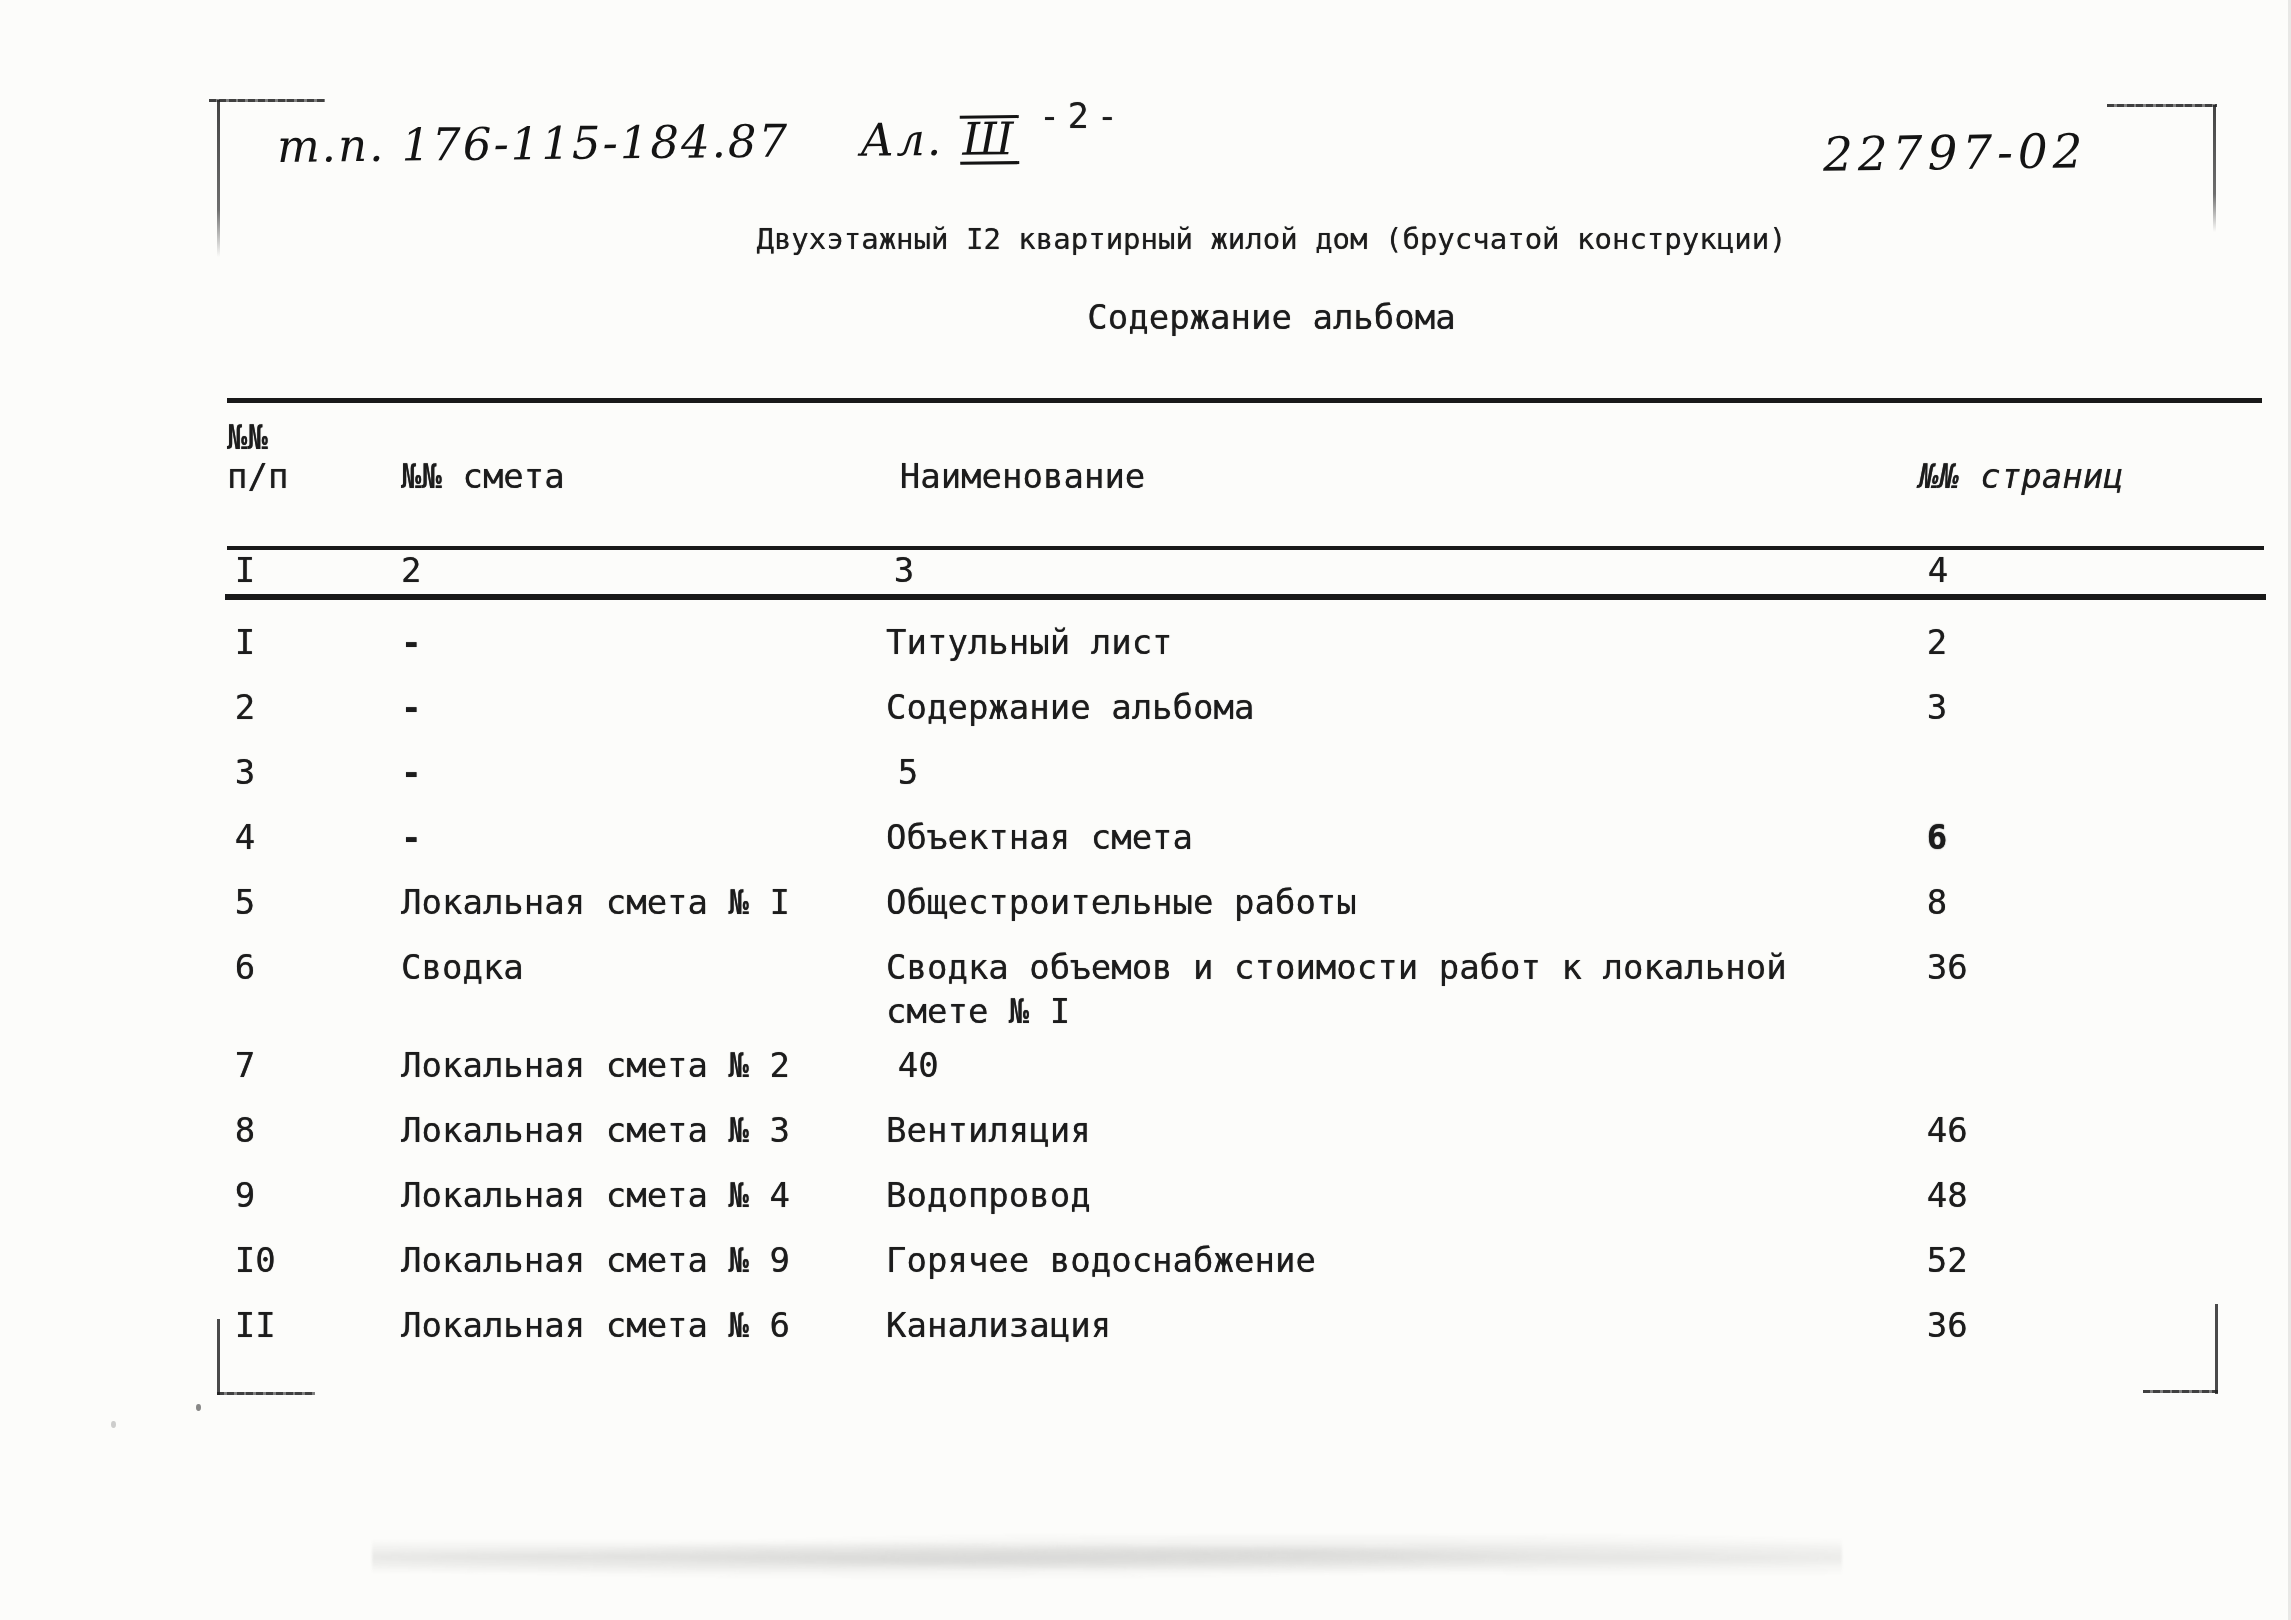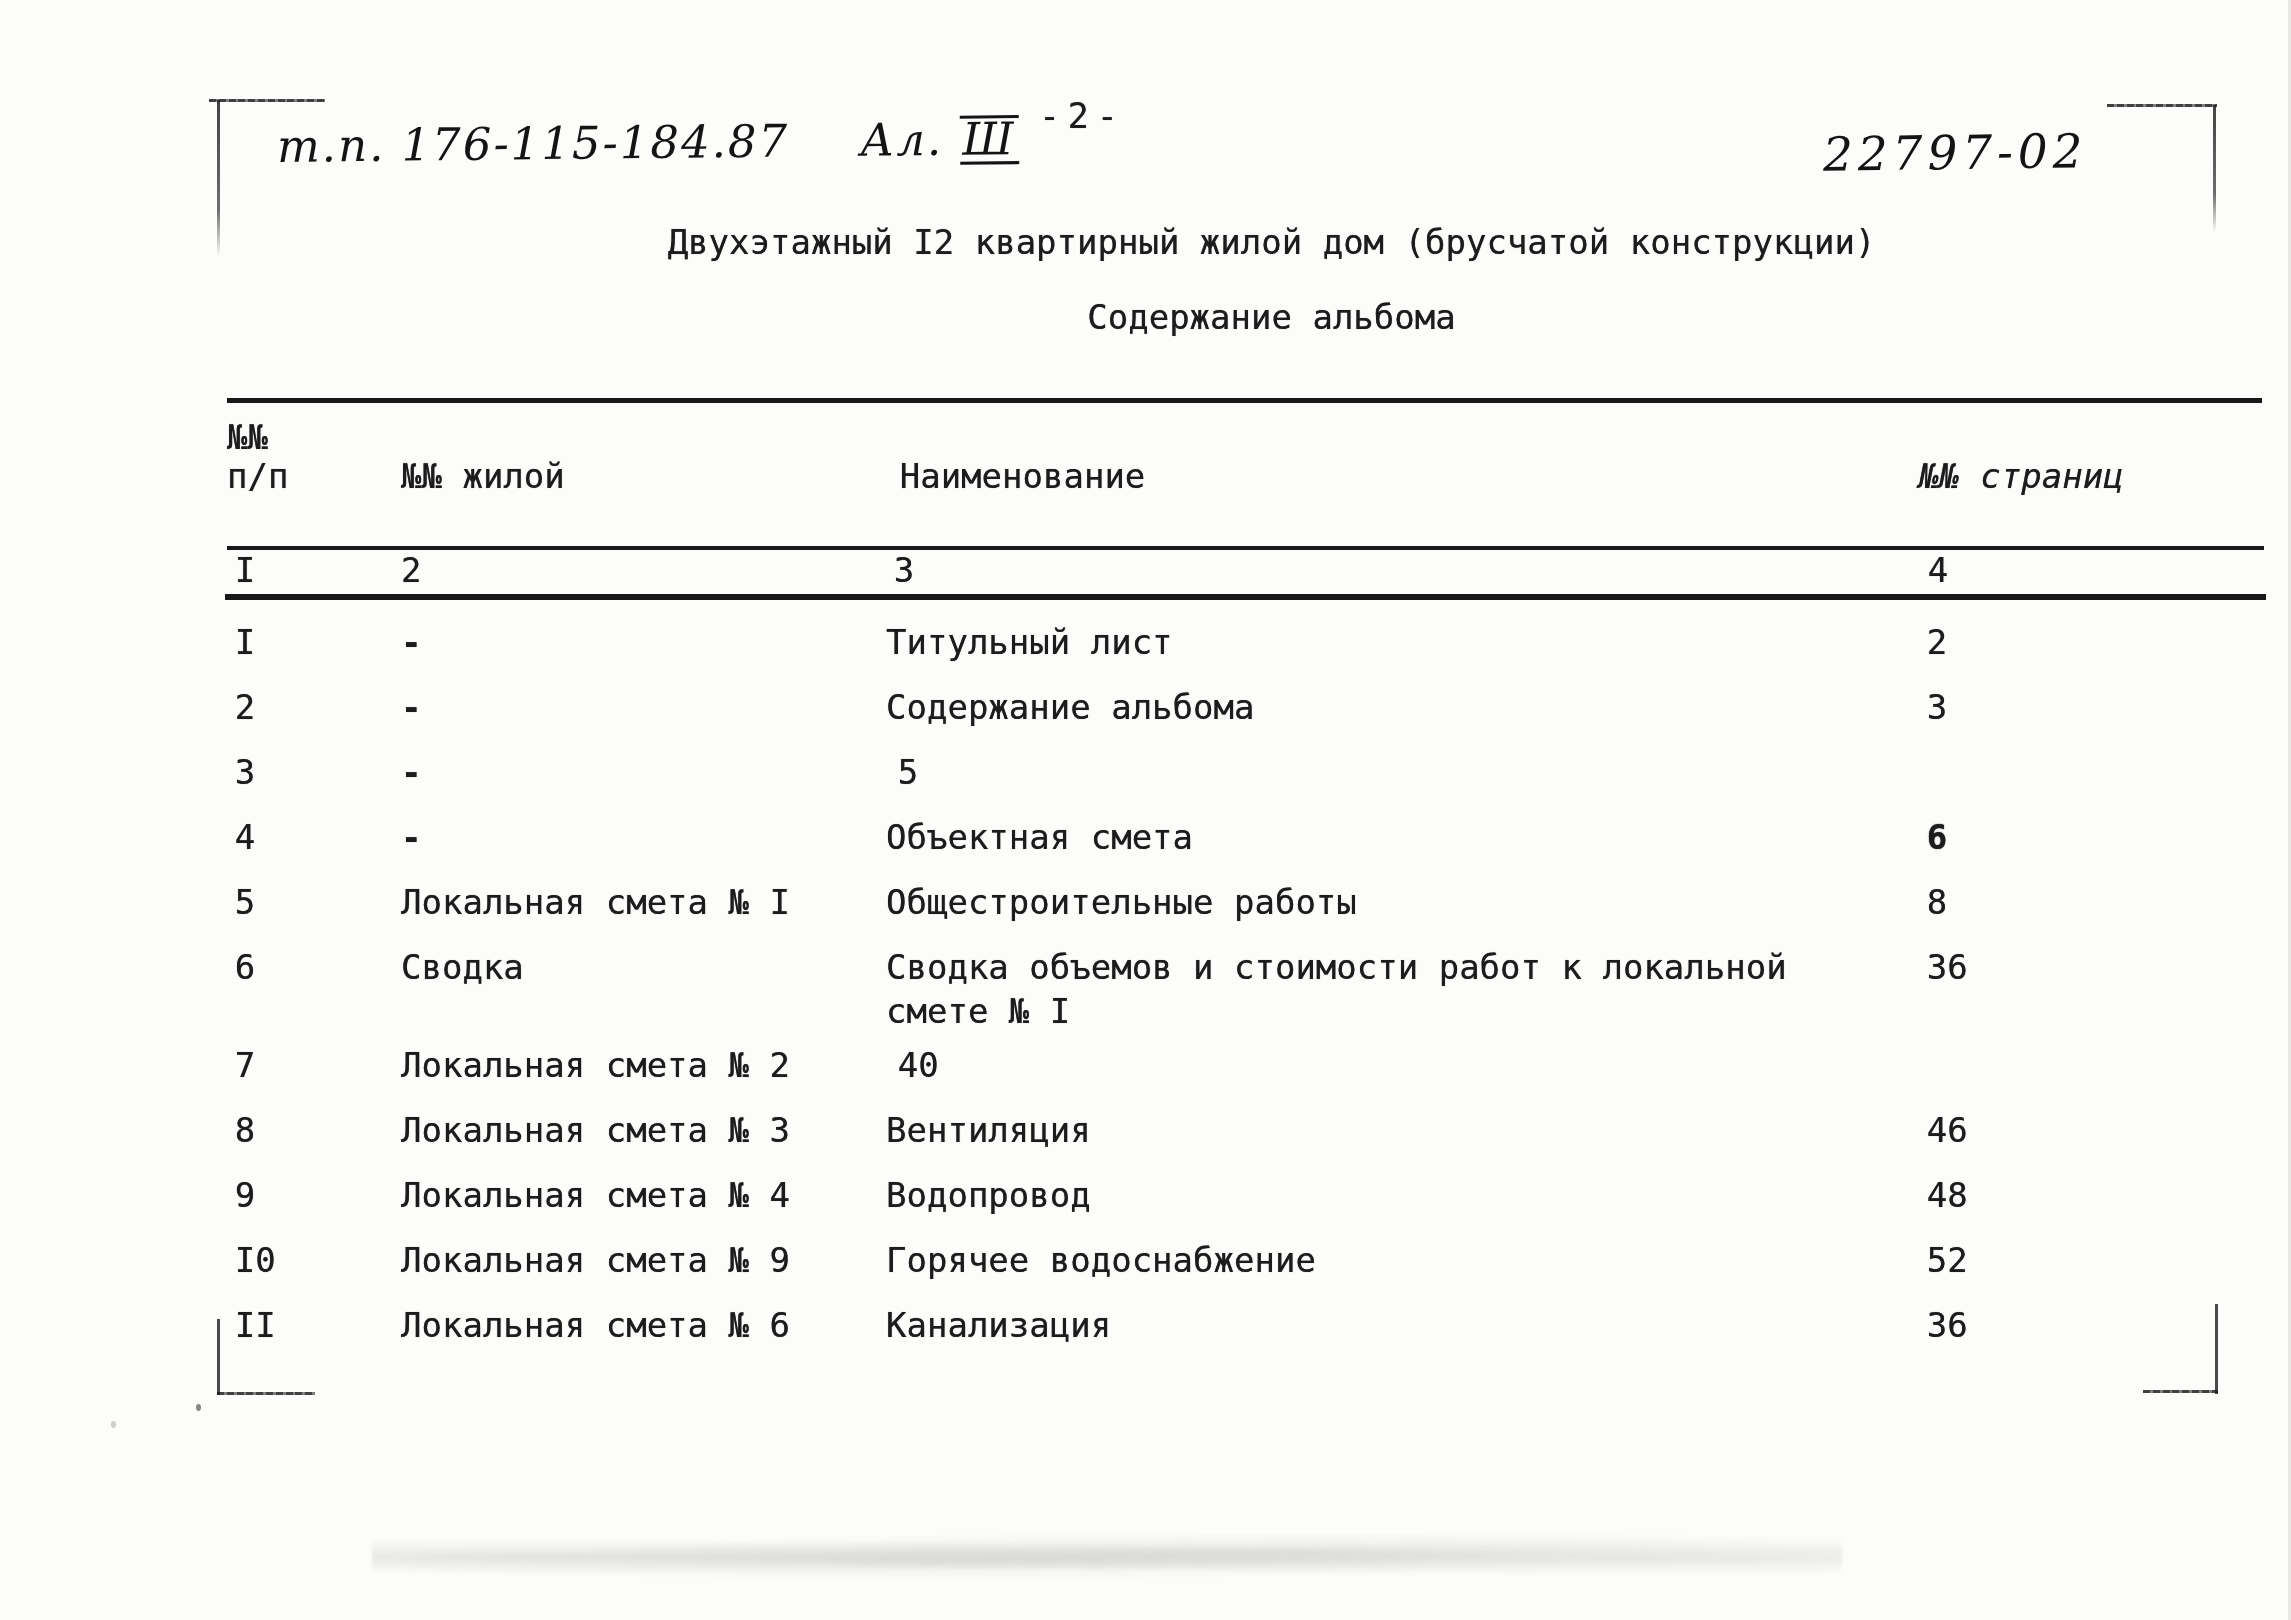--- a/index.html
+++ b/index.html
@@ -38,21 +38,21 @@
     padding:0 2.9px;
   }
 
   .page-num{
     position:absolute; left:1039px; top:96px;
     font-size:35px; letter-spacing:7.8px;
   }
 
   
   .title-block{ position:absolute; left:227px; width:2035px; text-align:center; padding-left:54px; box-sizing:border-box; }
-  .doc-title{ top:222px; font-size:34px; }
+  .doc-title{ top:222px; font-size:29px; }
   .doc-subtitle{ top:297px; font-size:34px; }
 
   
   .rule{ position:absolute; background:#191919; }
   .rule-top{ left:227px; top:398px; width:2035px; height:4.9px; }
   .rule-mid{ left:227px; top:546px; width:2037px; height:3.9px; }
   .rule-thick{ left:225px; top:594px; width:2041px; height:5.9px; }
 
   .tgrid{
     position:absolute; left:227px; width:2035px;
@@ -125,21 +125,21 @@
   <div class="title-block doc-title type">Двухэтажный I2 квартирный жилой дом (брусчатой конструкции)</div>
   <div class="title-block doc-subtitle type">Содержание альбома</div>
 
   <div class="rule rule-top"></div>
   <div class="rule rule-mid"></div>
   <div class="rule rule-thick"></div>
 
   <div class="tgrid thead type">
     <span class="h1 pre">№№
 п/п</span>
-    <span class="h2">№№ жилой</span>
+    <span class="h2">№№ смета</span>
     <span class="h3">Наименование</span>
     <span class="h4">№№ страниц</span>
   </div>
 
   <div class="tgrid colnums type">
     <span class="c1">I</span>
     <span class="c2">2</span>
     <span class="c3">3</span>
     <span class="c4">4</span>
   </div>

